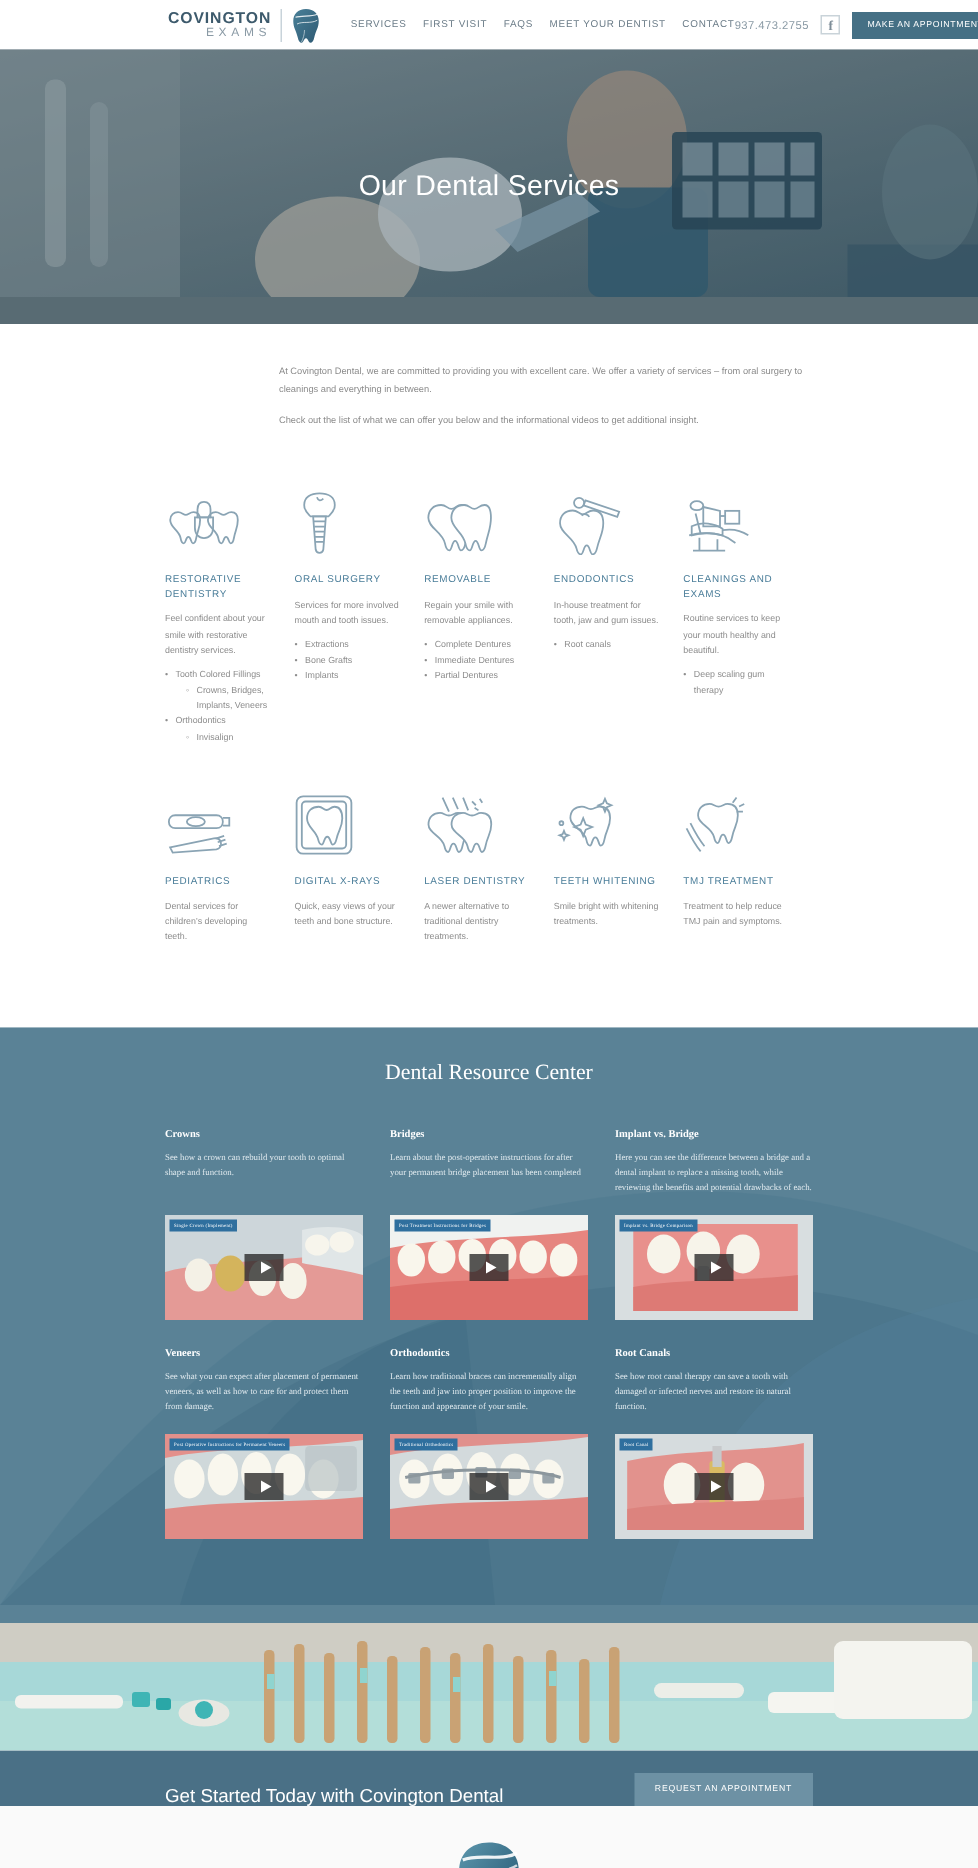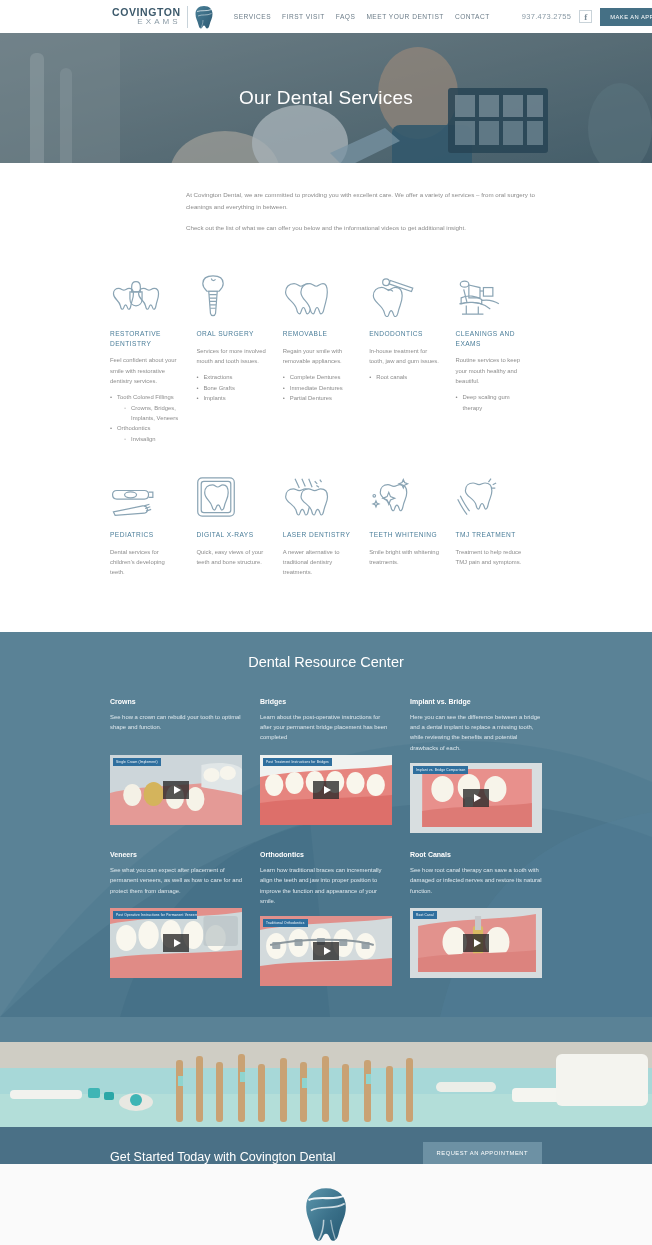--- a/index.html
+++ b/index.html
@@ -36,37 +36,37 @@
     display: flex; align-items: center; gap: 11px;
     margin-left: 20px;
   }
   .main-nav a {
     font-size: 6.6px; letter-spacing: 0.5px;
     color: #6b7c88; text-decoration: none; white-space: nowrap;
   }
   .header-right {
     margin-left: auto; display: flex; align-items: center; gap: 8px;
   }
-  .header-phone { font-size: 7.5px; color: #8a9aa5; letter-spacing: 0.3px; margin-left: 32px; }
+  .header-phone { font-size: 7.5px; color: #8a9aa5; letter-spacing: 0.3px; }
   .fb-btn {
     width: 13px; height: 13px; border: 1px solid #c9d3d9;
     display: flex; align-items: center; justify-content: center;
     font-family: "Liberation Serif", serif; font-size: 9px;
     color: #7d8d98; font-weight: bold;
   }
   .appt-btn {
     background: #457085; color: #ffffff;
     font-size: 5.8px; letter-spacing: 0.45px;
     padding: 6px 10px; border: none; cursor: pointer;
     white-space: nowrap;
   }
 
   
   .hero {
-    height: 130px; position: relative; overflow: hidden;
+    height: 183px; position: relative; overflow: hidden;
     display: flex; align-items: center; justify-content: center;
     background: #6b7d84;
   }
   .hero-photo { position: absolute; inset: 0; }
   .hero-overlay {
     position: absolute; inset: 0;
     background: rgba(58,78,90,0.38);
   }
   .hero-title {
     position: relative; z-index: 3;
@@ -107,21 +107,21 @@
   }
   .svc-sublist { list-style: none; padding-left: 7px; }
   .svc-sublist li::before { content: "◦"; }
 
   
   .resource {
     background: #5a8296; position: relative; overflow: hidden;
     padding: 22px 110px 46px 110px;
   }
   .resource-bg { position: absolute; inset: 0; }
-  .resource-inner { position: relative; z-index: 2; }
+  .resource-inner { position: relative; z-index: 2; font-family: Liberation Serif, serif; }
   .resource-title {
     text-align: center; color: #ffffff; font-size: 14.5px;
     font-weight: normal; margin-bottom: 28px;
   }
   .vid-row { display: flex; gap: 18px; margin-bottom: 10px; }
   .vid-col { flex: 1; }
   .vid-title {
     color: #ffffff; font-size: 7px; font-weight: bold;
     margin-bottom: 7px;
   }

